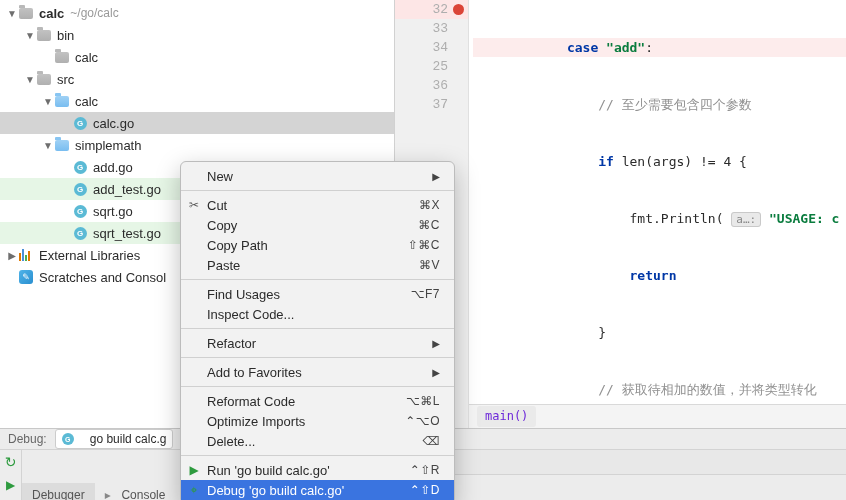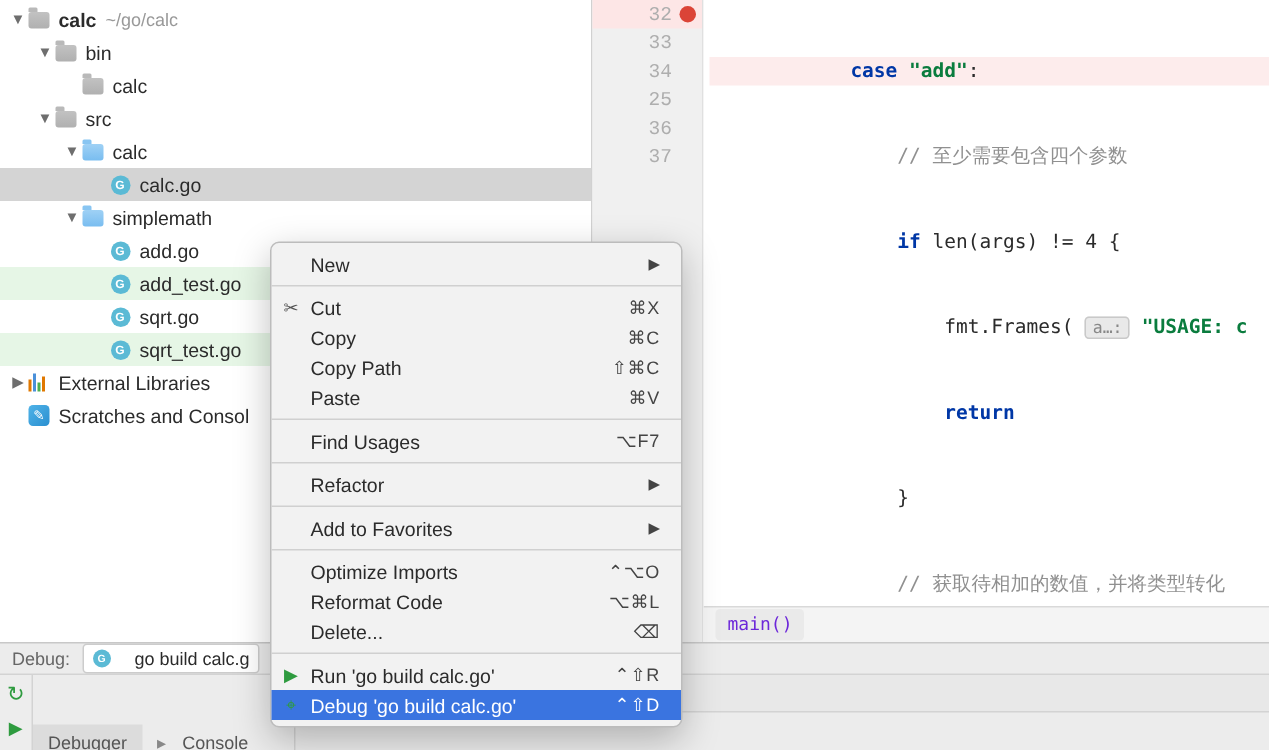--- a/index.html
+++ b/index.html
@@ -296,21 +296,21 @@
           <div class="gutter-row">36</div>
           <div class="gutter-row">37</div>
         </div>
     </div>
 
     <div class="editor">
       <div class="code">
         <div class="code-line hl-bg">            <span class="kw">case</span> <span class="str">"add"</span><span>:</span></div>
         <div class="code-line">                <span class="cm">// 至少需要包含四个参数</span></div>
         <div class="code-line">                <span class="kw">if</span><span> len(args) != 4 {</span></div>
-        <div class="code-line">                    <span>fmt.Frames(</span> <span class="fold">a…:</span> <span class="str">"USAGE: c</span></div>
+        <div class="code-line">                    <span>fmt.Println(</span> <span class="fold">a…:</span> <span class="str">"USAGE: c</span></div>
         <div class="code-line">                    <span class="kw">return</span></div>
         <div class="code-line">                <span>}</span></div>
         <div class="code-line">                <span class="cm">// 获取待相加的数值，并将类型转化</span></div>
         
         
         
         
         
         
         
@@ -383,38 +383,41 @@
     </div>
     <div class="menu-item">
       <span>Paste</span>
       <span class="sc">⌘V</span>
     </div>
     <div class="menu-sep"></div>
     <div class="menu-item">
       <span>Find Usages</span>
       <span class="sc">⌥F7</span>
     </div>
+    <div class="menu-item">
+      <span>Inspect Code...</span>
+    </div>
     <div class="menu-sep"></div>
     <div class="menu-item">
       <span>Refactor</span>
       <span class="sub-arrow">▶</span>
     </div>
     <div class="menu-sep"></div>
     <div class="menu-item">
       <span>Add to Favorites</span>
       <span class="sub-arrow">▶</span>
     </div>
     <div class="menu-sep"></div>
     <div class="menu-item">
+      <span>Reformat Code</span>
+      <span class="sc">⌥⌘L</span>
+    </div>
+    <div class="menu-item">
       <span>Optimize Imports</span>
       <span class="sc">⌃⌥O</span>
-    </div>
-    <div class="menu-item">
-      <span>Reformat Code</span>
-      <span class="sc">⌥⌘L</span>
     </div>
     <div class="menu-item">
       <span>Delete...</span>
       <span class="sc">⌫</span>
     </div>
     <div class="menu-sep"></div>
     <div class="menu-item">
       <span class="menu-ic run-ic">▶</span>
       <span>Run 'go build calc.go'</span>
       <span class="sc">⌃⇧R</span>

